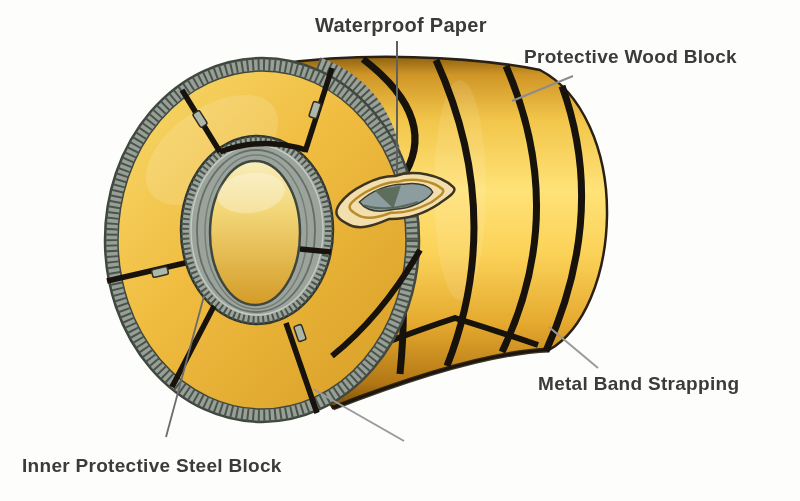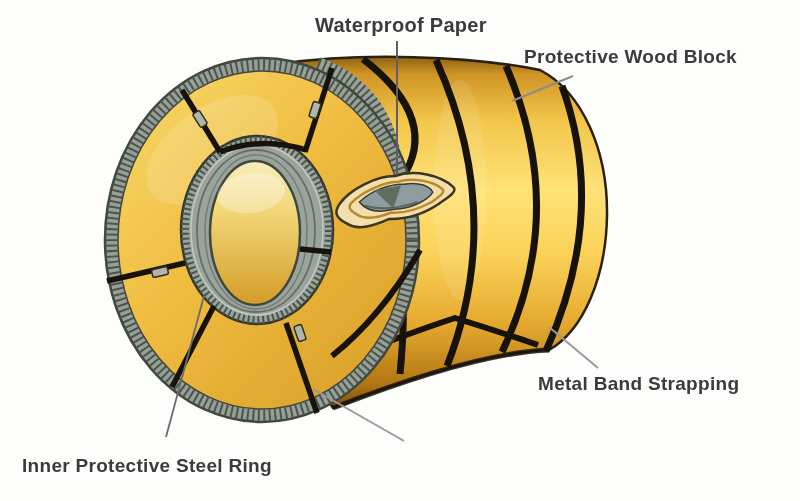--- a/index.html
+++ b/index.html
@@ -148,15 +148,15 @@
       <path d="M 313 389 L 404 441" stroke="#9a9a9a" stroke-width="2"></path>
     </g>
   </svg>
 
   <div class="label" style="left:315px;top:14px;font-size:20px;">Waterproof Paper</div>
 
   <div class="label" style="left:524px;top:46px;">Protective Wood Block</div>
 
   <div class="label" style="left:538px;top:373px;">Metal Band Strapping</div>
 
-  <div class="label" style="left:22px;top:455px;">Inner Protective Steel Ring</div>
+  <div class="label" style="left:22px;top:455px;">Inner Protective Steel Block</div>
 
 </div>
 
 </body></html>

